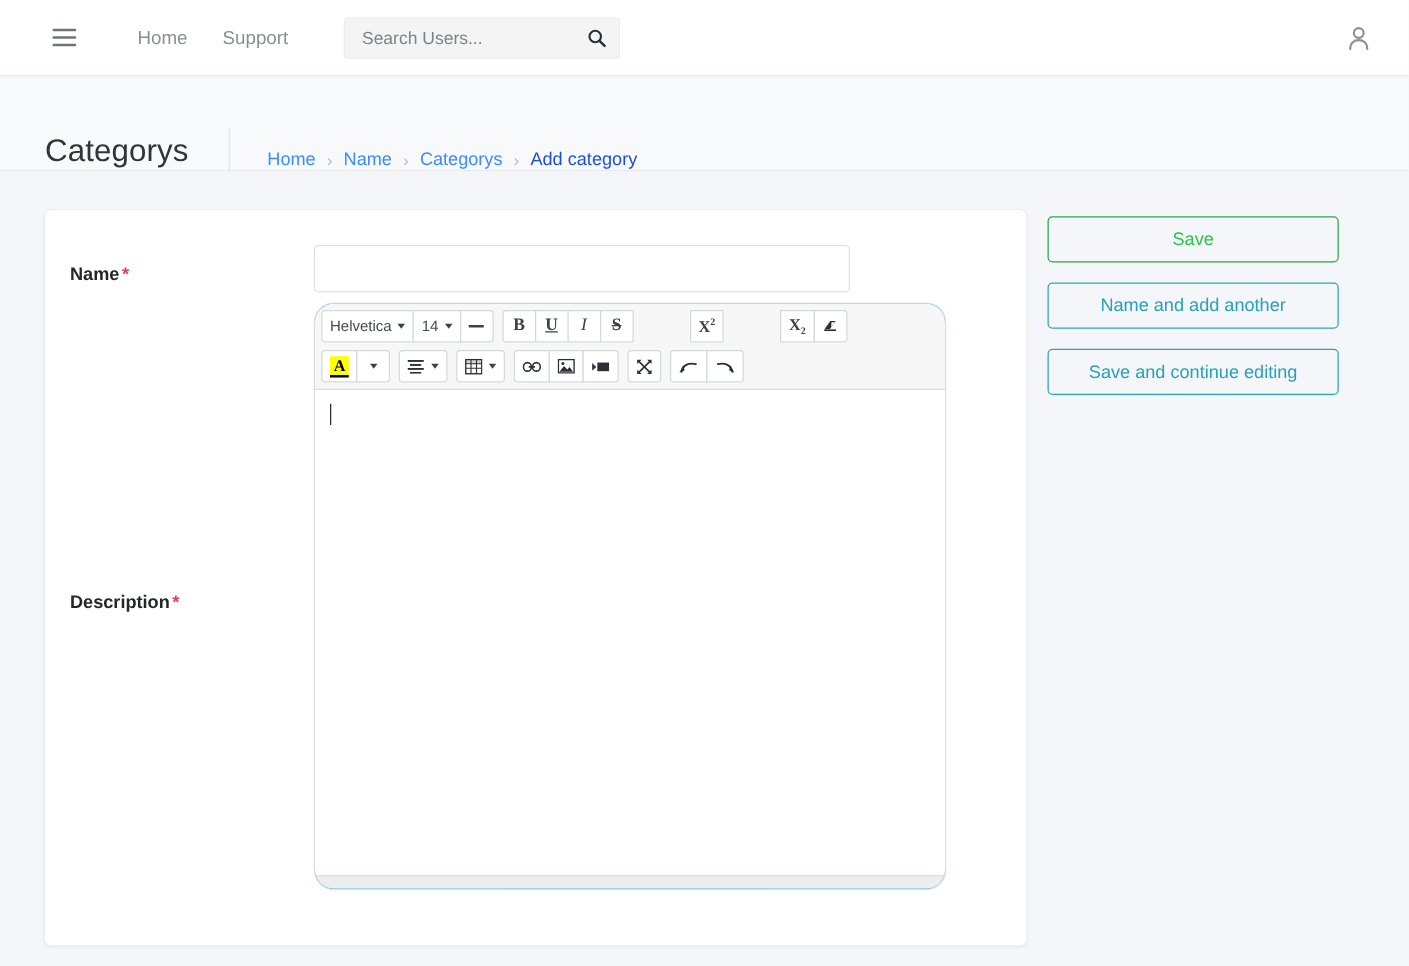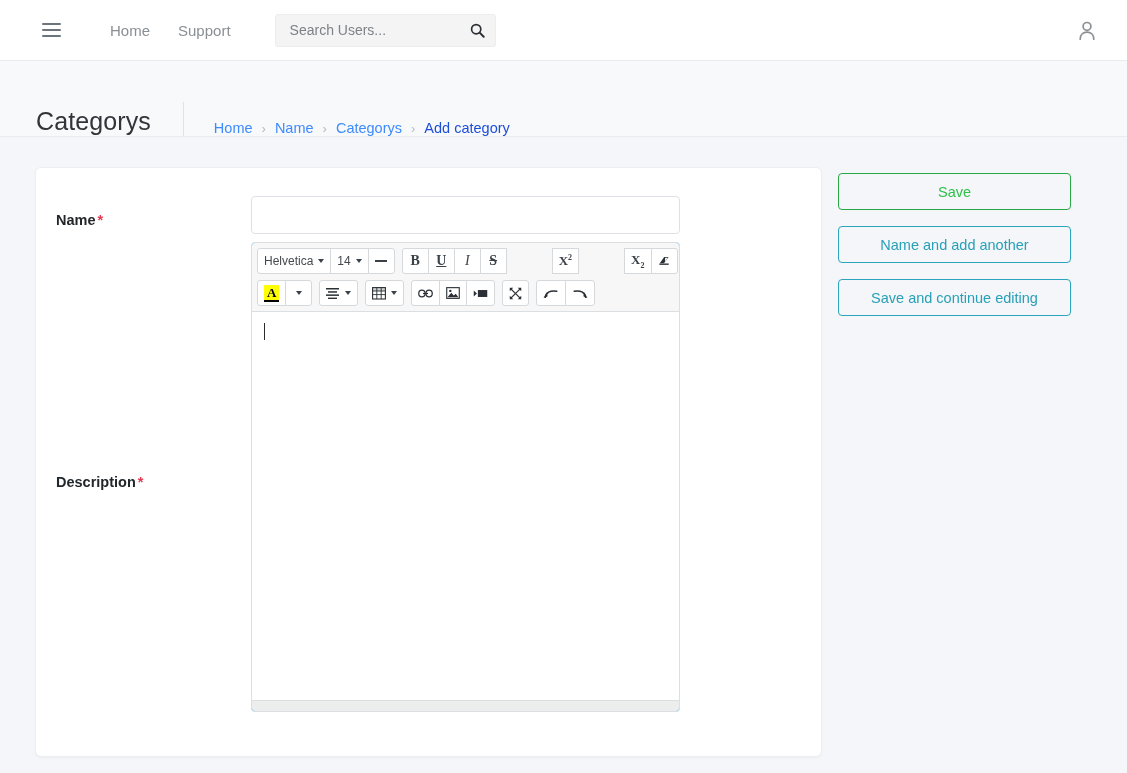--- a/index.html
+++ b/index.html
@@ -132,23 +132,23 @@
     padding: 6px 12px;
     font-family: "Liberation Sans", sans-serif;
     font-size: 14px;
     color: #33383d;
     outline: none;
     background: #fff;
   }
 
   
   .editor {
-    width: 429px;
+    width: 506px;
     border: 1px solid #dcdfe2;
-    border-radius: 4px;
+    border-radius: 16px;
     background: #0ea5e9;
     overflow: hidden;
   }
   .toolbar {
     background: #f7f7f7;
     border-bottom: 1px solid #dcdfe2;
     padding: 5px 4px 5px 5px;
   }
   .tb-row { display: flex; align-items: center; gap: 7px; margin-bottom: 6px; }
   .tb-row:last-child { margin-bottom: 0; }

